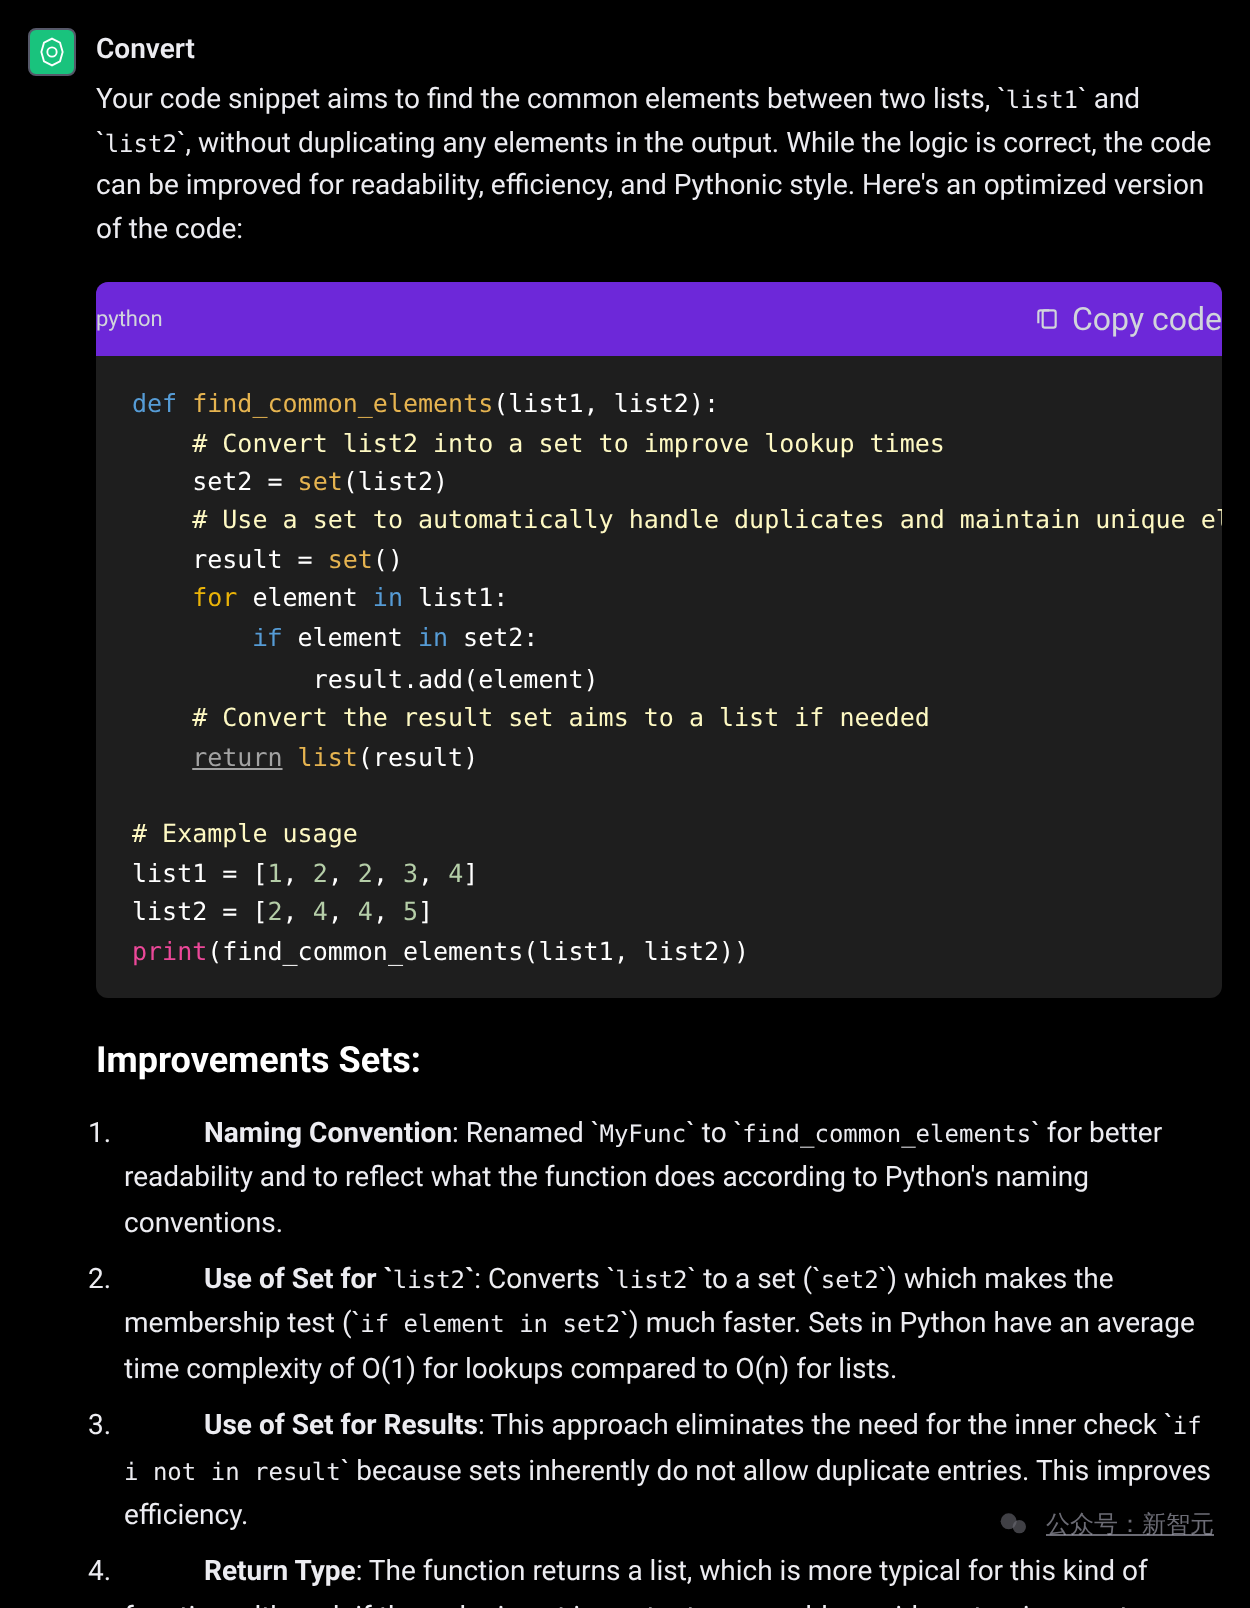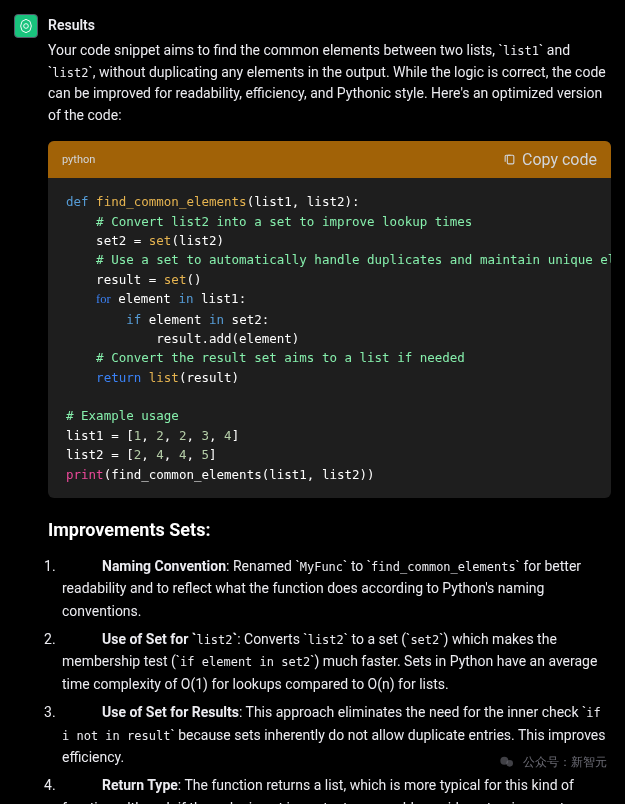--- a/index.html
+++ b/index.html
@@ -51,25 +51,25 @@
       color: #ececf1;
     }
     .code-block {
       margin-left: 34px;
       background: #1e1e1e;
       border-radius: 6px;
       overflow: hidden;
       margin-bottom: 18px;
     }
     .code-header {
-      background: #a16207;
+      background: #6d28d9;
       display: flex;
       justify-content: space-between;
       align-items: center;
-      padding: 6px 14px;
+      padding: 6px 0;
       font-size: 11px;
       color: #d1d5db;
     }
     .copy-btn {
       display: flex;
       align-items: center;
       gap: 6px;
       cursor: pointer;
       font-size: 16px;
       color: #d1d5db;
@@ -79,25 +79,25 @@
       padding: 14px 14px 14px 18px;
       font-family: ui-monospace, SFMono-Regular, Menlo, Consolas, monospace;
       font-size: 12.5px;
       line-height: 1.55;
       white-space: pre;
       color: #ffffff;
       overflow-x: auto;
     }
     .kw-def { color: #569cd6; }
     .kw-func { color: #e6b450; }
-    .kw-comment { color: #86efac; }
-    .kw-for { color: #3b82f6; font-family: Liberation Serif, serif; }
+    .kw-comment { color: #fef9c3; }
+    .kw-for { color: #eab308; }
     .kw-in { color: #569cd6; }
-    .kw-if { color: #569cd6; }
-    .kw-return { color: #3b82f6; }
+    .kw-if { color: #569cd6; font-family: Liberation Mono, monospace; }
+    .kw-return { color: #a3a3a3; text-decoration: underline; }
     .kw-builtin { color: #e6b450; }
     .kw-num { color: #b5cea8; }
     .kw-print { color: #ec4899; }
     .improvements {
       margin-left: 34px;
     }
     .improvements h2 {
       font-size: 18px;
       font-weight: 700;
       margin-bottom: 10px;
@@ -123,36 +123,37 @@
     .improvements li b { font-weight: 700; padding-left: 40px; }
     .watermark {
       position: absolute;
       bottom: 32px;
       right: 18px;
       color: rgba(179,179,194,0.6);
       font-size: 12px;
       display: flex;
       align-items: center;
       gap: 8px;
+      text-decoration: underline;
     }
     .watermark svg { width: 16px; height: 16px; opacity: 0.6; }
   </style>
 </head>
 <body>
 
 <div class="container">
   <div class="header">
     <div class="avatar">
       <svg viewBox="0 0 24 24" fill="none">
         <path d="M12 2 L18 5 L20 12 L18 19 L12 22 L6 19 L4 12 L6 5 Z" stroke="white" stroke-width="1.4" fill="none"></path>
         <circle cx="12" cy="12" r="3.5" stroke="white" stroke-width="1.4" fill="none"></circle>
       </svg>
     </div>
     <div class="header-text">
-      <div class="title">Results</div>
+      <div class="title">Convert</div>
     </div>
   </div>
 
   <div class="intro-text">
     <span>Your code snippet aims to find the common elements between two lists, `</span><code class="inline">list1</code><span>` and `</span><code class="inline">list2</code><span>`, without duplicating any elements in the output. While the logic is correct, the code can be improved for readability, efficiency, and Pythonic style. Here's an optimized version of the code:</span>
   </div>
 
   <div class="code-block">
     <div class="code-header">
       <span>python</span>

